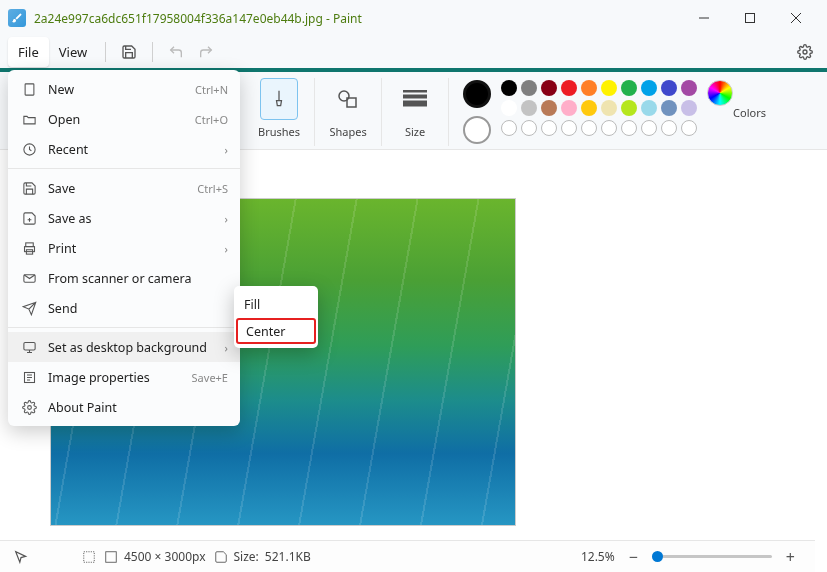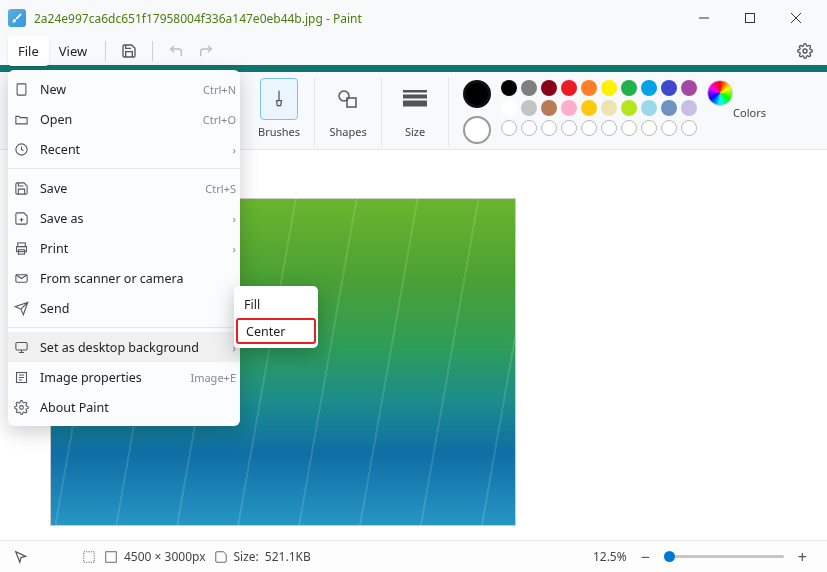--- a/index.html
+++ b/index.html
@@ -7,21 +7,21 @@
 
 .titlebar { height: 36px; display: flex; align-items: center; padding: 0 8px; background: #f7f9fb; }
 .app-icon { width: 18px; height: 18px; margin-right: 8px; border-radius: 3px; background: linear-gradient(135deg,#5dade2,#3498db); display:flex; align-items:center; justify-content:center;}
 .app-icon svg{width:12px;height:12px;}
 .title-text { font-size: 12px; color: #4d7c0f; flex: 0 0 auto; }
 .titlebar-spacer { flex: 1; }
 .win-controls { display: flex; }
 .win-btn { width: 46px; height: 28px; display: flex; align-items: center; justify-content: center; color: #333; }
 .win-btn svg { width: 10px; height: 10px; }
 
-.menubar { height: 36px; display: flex; align-items: center; padding: 0 8px; background: #f7f9fb; border-bottom: 7px solid #0f766e; }
+.menubar { height: 36px; display: flex; align-items: center; padding: 0 8px; background: #f7f9fb; border-bottom: 4px solid #0f766e; }
 .menu-item { padding: 6px 10px; font-size: 13px; color: #222; border-radius: 4px; }
 .menu-item.active { background: #fff; box-shadow: 0 1px 2px rgba(0,0,0,.15); }
 .menubar .divider { width: 1px; height: 20px; background: #d0d0d0; margin: 0 8px; }
 .toolbar-icon-btn { width: 30px; height: 30px; display: flex; align-items: center; justify-content: center; color: #555; border-radius:4px; }
 .toolbar-icon-btn.disabled { color: #bbb; }
 .small-btn { margin-left: auto; width:28px; height:28px; display:flex; align-items:center; justify-content:center; color:#555; }
 
 .ribbon { height: 78px; display: flex; align-items: flex-start; padding: 6px 0 0 244px; background: #f7f9fb; border-bottom:1px solid #e6e6e6; }
 .ribbon-group { display: flex; flex-direction: column; align-items: center; padding: 0 14px; border-right:1px solid #e6e6e6; height:68px; }
 .ribbon-group:last-child{border-right:none;}
@@ -40,33 +40,33 @@
 .sw{width:16px;height:16px;border-radius:50%;}
 .sw.empty{border:1px solid #bbb;background:#fff;}
 .colors-group .group-label{margin:0 auto;}
 .color-wrap{display:flex;flex-direction:row;align-items:center;}
 .picker-ic{width:26px;height:26px;border-radius:50%;background:conic-gradient(red,yellow,lime,cyan,blue,magenta,red);margin-left:10px;border:1px solid #ccc;}
 
 .canvas { position: absolute; left: 50px; top: 198px; width: 466px; height: 328px; background: linear-gradient(180deg,#6ab52d 0%, #4aa035 25%, #2f9d58 45%, #1c8c8c 62%, #0f6ea5 78%, #2696c3 100%); border:1px solid #ccc; }
 .canvas::before{content:"";position:absolute;inset:0;background:repeating-linear-gradient(100deg,rgba(255,255,255,.12) 0 2px,transparent 2px 60px);}
 
 .file-menu { position: absolute; left: 8px; top: 70px; width: 232px; background: #fbfcfd; border-radius: 6px; box-shadow: 0 6px 20px rgba(0,0,0,.2); padding: 4px 0; z-index:50; }
-.fm-item { display: flex; align-items: center; height: 30px; padding: 0 4px; font-size: 12.5px; color: #222; }
+.fm-item { display: flex; align-items: center; height: 30px; padding: 0 12px; font-size: 12.5px; color: #222; }
 .fm-item.hover { background: #f0f0f0; justify-content: space-between; }
 .fm-icon { width: 18px; margin-right: 10px; display:flex; align-items:center; justify-content:center; color:#555; }
 .fm-label{flex:1;}
 .fm-short{font-size:11px;color:#888;}
 .fm-chev{color:#888;font-size:11px;}
 .fm-sep{height:1px;background:#e6e6e6;margin:4px 0;}
 
 .submenu { position: absolute; left: 234px; top: 286px; width: 84px; background: #fff; border-radius: 5px; box-shadow: 0 6px 20px rgba(0,0,0,.25); padding: 4px 0; z-index:60; }
 .sub-item { height: 28px; display:flex; align-items:center; padding: 0 10px; font-size: 12.5px; color:#222; }
 .sub-item.highlighted { border: 2px solid #e62020; border-radius:3px; margin:0 2px; height:26px; padding:0 8px;}
 
-.statusbar{position:absolute;bottom:0;left:0;right:0;height:32px;display:flex;align-items:center;padding:0 14px;background:#fdfdfd;border-top:1px solid #e6e6e6;font-size:12px;color:#444;gap:8px;}
+.statusbar{position:absolute;bottom:0;left:0;right:12px;height:32px;display:flex;align-items:center;padding:0 14px;background:#fdfdfd;border-top:1px solid #e6e6e6;font-size:12px;color:#444;gap:8px;}
 .statusbar .seg{display:flex;align-items:center;gap:6px;}
 .statusbar .spacer{flex:1;}
 .zoom-slider{width:120px;height:3px;background:#c6c6c6;border-radius:2px;position:relative;}
 .zoom-slider::before{content:"";position:absolute;left:0;top:-4px;width:11px;height:11px;border-radius:50%;background:#0078d4;}
 .zm-btn{font-size:16px;color:#555;padding:0 6px;}
 .sb-ic{width:14px;height:14px;}
 .cursor-ic{position:absolute;left:14px;bottom:8px;}
 </style>
 </head>
 <body>
@@ -303,21 +303,21 @@
       <span class="fm-chev">›</span>
     </div>
     <div class="fm-item">
       <span class="fm-icon">
         <svg width="15" height="15" viewBox="0 0 24 24" fill="none" stroke="currentColor" stroke-width="1.7">
           <rect x="4" y="4" width="16" height="16"></rect>
           <path d="M8 8h8M8 12h8M8 16h5"></path>
         </svg>
       </span>
       <span class="fm-label">Image properties</span>
-      <span class="fm-short">Image+E</span>
+      <span class="fm-short">Save+E</span>
     </div>
     <div class="fm-item">
       <span class="fm-icon">
         <svg width="15" height="15" viewBox="0 0 24 24" fill="none" stroke="currentColor" stroke-width="1.7">
           <circle cx="12" cy="12" r="3"></circle>
           <path d="M19.4 15a1.65 1.65 0 0 0 .33 1.82l.06.06a2 2 0 1 1-2.83 2.83l-.06-.06a1.65 1.65 0 0 0-1.82-.33 1.65 1.65 0 0 0-1 1.51V21a2 2 0 1 1-4 0v-.09a1.65 1.65 0 0 0-1-1.51 1.65 1.65 0 0 0-1.82.33l-.06.06a2 2 0 1 1-2.83-2.83l.06-.06a1.65 1.65 0 0 0 .33-1.82 1.65 1.65 0 0 0-1.51-1H3a2 2 0 1 1 0-4h.09a1.65 1.65 0 0 0 1.51-1 1.65 1.65 0 0 0-.33-1.82l-.06-.06a2 2 0 1 1 2.83-2.83l.06.06a1.65 1.65 0 0 0 1.82.33 1.65 1.65 0 0 0 1-1.51V3a2 2 0 1 1 4 0v.09a1.65 1.65 0 0 0 1 1.51 1.65 1.65 0 0 0 1.82-.33l.06-.06a2 2 0 1 1 2.83 2.83l-.06.06a1.65 1.65 0 0 0-.33 1.82 1.65 1.65 0 0 0 1.51 1H21a2 2 0 1 1 0 4h-.09a1.65 1.65 0 0 0-1.51 1z"></path>
         </svg>
       </span>
       <span class="fm-label">About Paint</span>
     </div>

